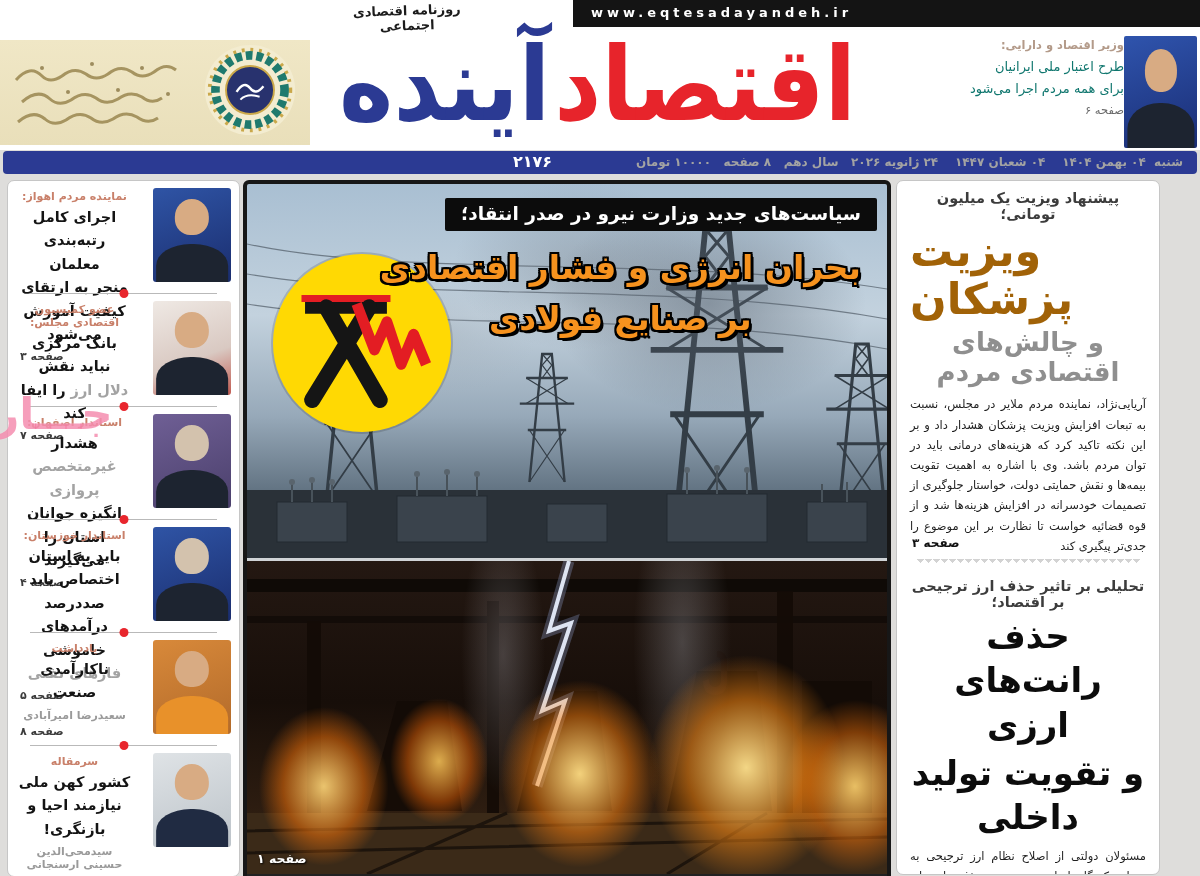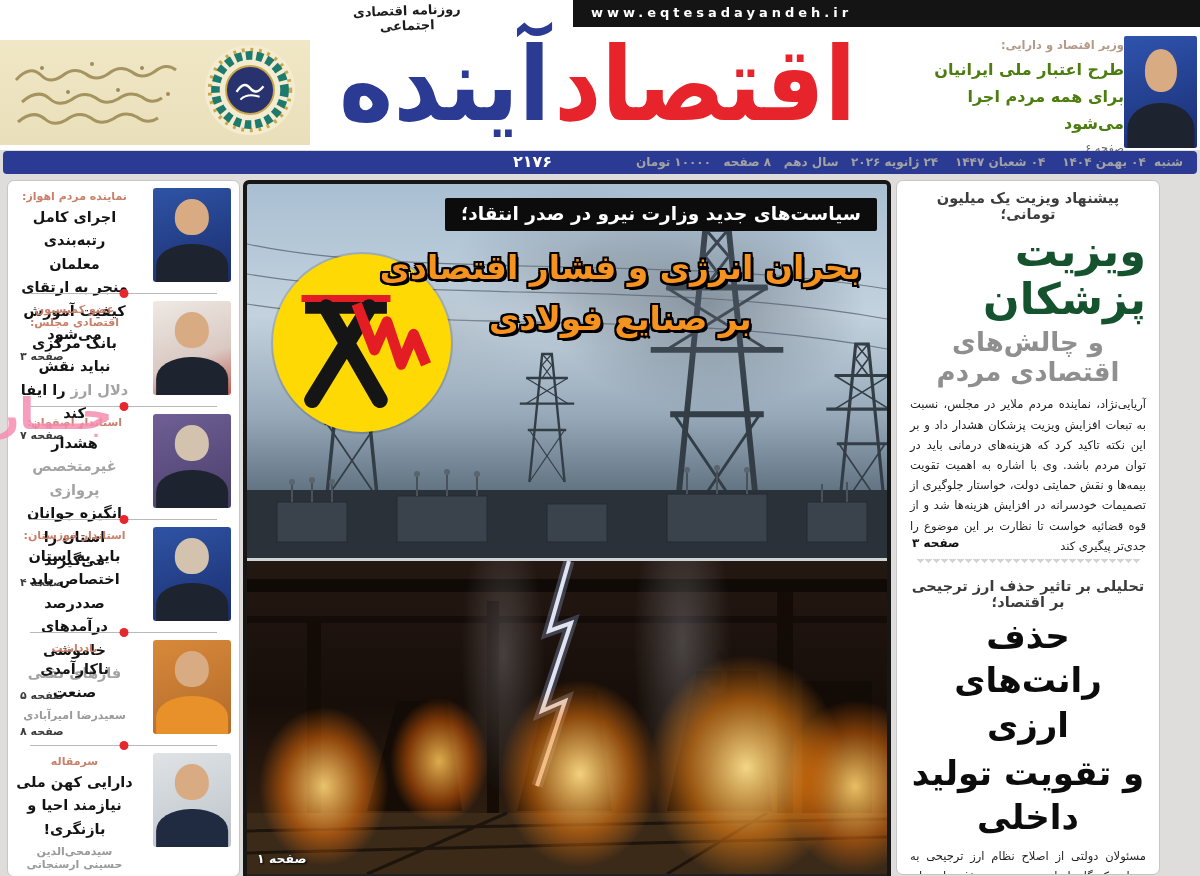--- a/index.html
+++ b/index.html
@@ -16,21 +16,21 @@
         background:linear-gradient(180deg,#f0e7c6,#e9dfba);overflow:hidden;}
   .callig svg{position:absolute;left:8px;top:10px;}
   .emblem{position:absolute;left:202px;top:42px;width:96px;height:96px;}
   .logo{position:absolute;left:300px;top:22px;width:595px;height:126px;
         display:flex;align-items:center;justify-content:center;gap:4px;line-height:1;}
   .logo .w1{color:#e7242b;font-size:92px;font-weight:900;transform:scaleY(1.12);}
   .logo .w2{color:#2b3a93;font-size:92px;font-weight:900;transform:scaleY(1.12);}
   .minister{position:absolute;left:896px;top:34px;width:302px;height:116px;}
   .minister .txt{position:absolute;left:0;top:4px;width:222px;text-align:right;padding-left:6px;}
   .minister .kick{font-size:11.5px;color:#b39a89;font-weight:bold;margin-bottom:4px;}
-  .minister .l1,.minister .l2{font-size:16px;font-weight:700;color:#4d7c0f;line-height:1.7;}
+  .minister .l1,.minister .l2{font-size:13px;font-weight:400;color:#0f766e;line-height:1.7;}
   .minister .pg{font-size:11.5px;color:#6a6a6a;margin-top:3px;}
   .ph-minister{position:absolute;left:228px;top:2px;width:73px;height:112px;border-radius:2px;
         background:linear-gradient(160deg,#2f54ad,#1a2d74);overflow:hidden;}
   
   .datestrip{position:absolute;left:3px;top:151px;width:1194px;height:23px;background:#2b3a93;border-radius:4px;}
   .datestrip .dl{position:absolute;right:14px;top:4px;color:#a3a3a3;font-size:12px;font-weight:bold;white-space:pre;}
   .datestrip .issue{position:absolute;left:510px;top:1px;color:#fff;font-size:16px;font-weight:900;letter-spacing:1px;}
   
   .sidebar{position:absolute;left:7px;top:180px;width:231px;height:695px;background:#fff;
         border:1px solid #c6c6c6;border-radius:7px;overflow:hidden;}
@@ -89,21 +89,21 @@
         radial-gradient(60px 200px at 40% 30%,rgba(200,200,210,.25),transparent 70%),
         radial-gradient(70px 220px at 68% 26%,rgba(190,195,205,.28),transparent 70%);}
   .factory svg{position:absolute;left:0;top:0;}
   .pagetag{position:absolute;left:10px;bottom:8px;color:#fff;font-size:12.5px;font-weight:900;
         z-index:5;text-shadow:1px 1px 2px #000;}
   
   .rightcol{position:absolute;left:896px;top:180px;width:264px;height:695px;background:#fff;
         border:1px solid #c6c6c6;border-radius:7px;overflow:hidden;box-sizing:border-box;}
   .article{padding:9px 13px 2px;}
   .akick{text-align:center;font-size:14.5px;font-weight:900;color:#3c3c3c;}
-  .ah1{text-align:right;font-size:43px;font-weight:900;color:#14532d;line-height:1.12;margin-top:5px;}
+  .ah1{text-align:left;font-size:43px;font-weight:900;color:#a16207;line-height:1.12;margin-top:5px;}
   .ah2-gray{text-align:center;font-size:26px;font-weight:900;color:#8f8f8f;margin-top:4px;}
   .ah-md{text-align:center;font-size:34px;font-weight:900;color:#0c0c0c;line-height:1.3;margin-top:4px;}
   .abody{font-size:11.5px;line-height:1.76;text-align:justify;color:#1f1f1f;margin-top:7px;}
   .apgrow{text-align:left;font-size:12px;font-weight:900;color:#111;margin-top:-20px;padding-left:2px;}
   .zigzag{height:6px;margin:9px 6px 2px;opacity:.65;
         background:linear-gradient(135deg,#bdbdbd 25%,transparent 25%) -4px 0/8px 8px,
                    linear-gradient(225deg,#bdbdbd 25%,transparent 25%) -4px 0/8px 8px;}
 </style>
 </head>
 <body>
@@ -260,21 +260,21 @@
         <i></i>
       </div>
 
     <div class="sitem">
       <div class="portrait bg-desk">
           <div class="head"></div>
           <div class="torso torso-suit"></div>
         </div>
       <div class="stext">
         <div class="skick">سرمقاله</div>
-        <div class="sline">دارایی کهن ملی</div>
+        <div class="sline">کشور کهن ملی</div>
         <div class="sline">نیازمند احیا و بازنگری!</div>
         <div class="sauthor">سیدمحی‌الدین حسینی ارسنجانی</div>
         <div class="spage">صفحه ۲</div>
       </div>
     </div>
   </div>
 
   <div class="watermark">جـــار</div>
 
   <div class="mainart">

